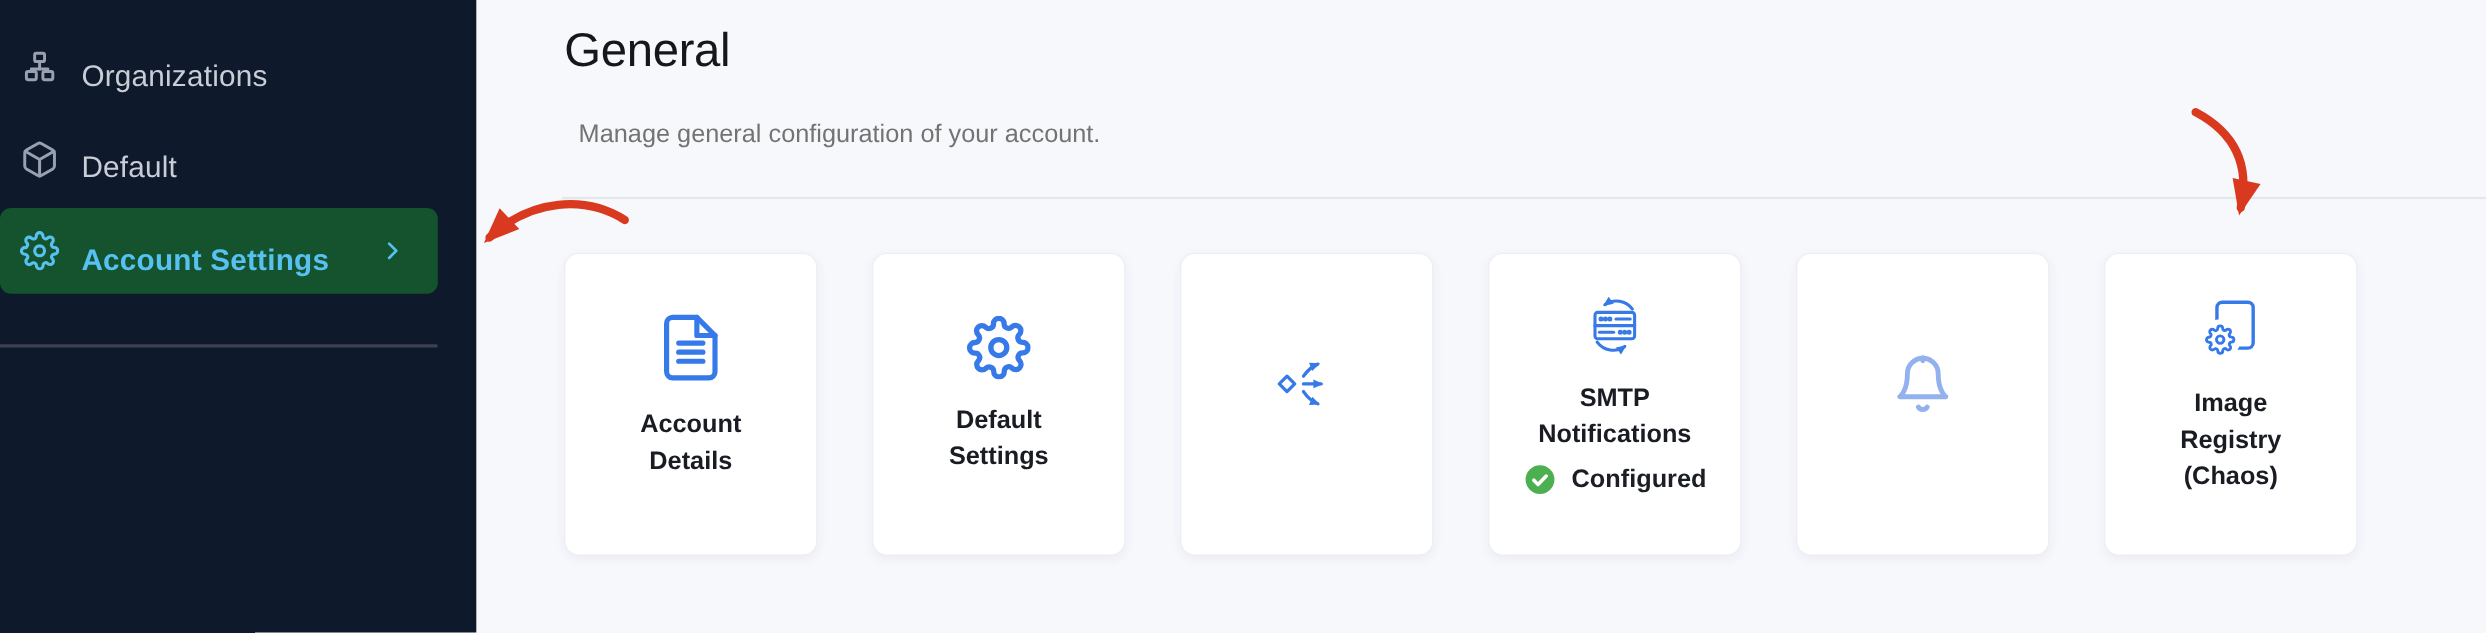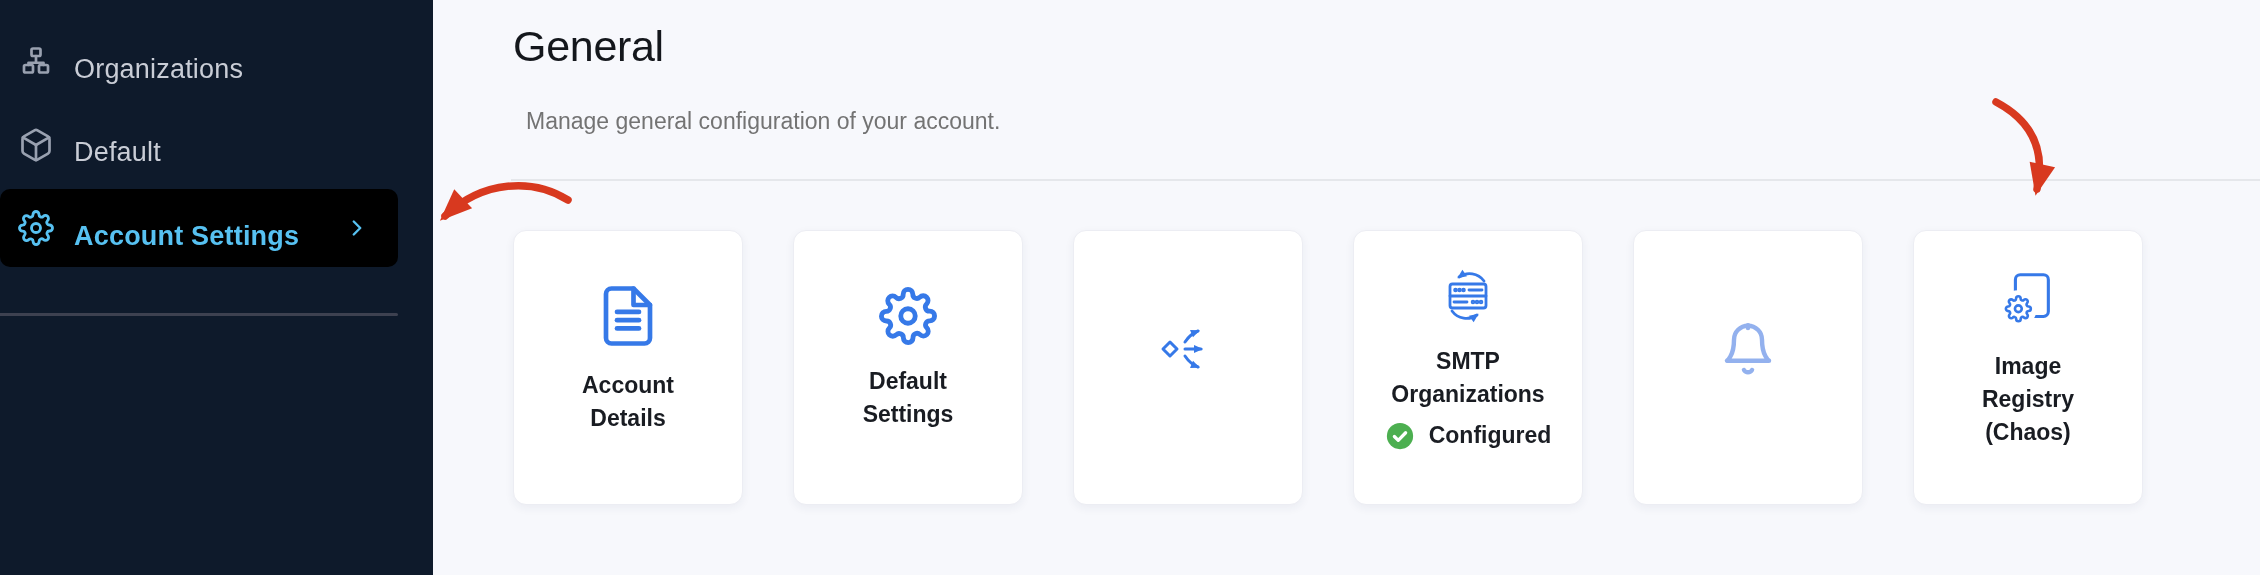--- a/index.html
+++ b/index.html
@@ -6,21 +6,21 @@
   body{width:2260px;height:575px;overflow:hidden;font-family:"Liberation Sans",sans-serif;background:#f7f8fc;}
   #screen{position:relative;width:2260px;height:575px;background:#f7f8fc;}
 
   
   .sidebar{position:absolute;left:0;top:0;width:433px;height:575px;background:#0e1a2b;}
   .nav{position:absolute;left:0;top:20px;right:0;}
   .nav-item{height:83px;display:flex;align-items:center;padding-left:18px;box-sizing:border-box;cursor:pointer;}
   .nav-item .nav-icon{width:36px;height:36px;flex:0 0 36px;margin-right:20px;display:flex;align-items:center;justify-content:center;}
   .nav-item .nav-icon svg{width:36px;height:36px;}
   .nav-label{font-size:27px;font-weight:500;color:#c9cdd6;letter-spacing:.2px;margin-top:16px;}
-  .nav-item.active{background:#000000;border-radius:10px;height:78px;margin-top:3px;margin-right:35px;}
+  .nav-item.active{background:#14532d;border-radius:10px;height:78px;margin-top:3px;margin-right:35px;}
   .nav-item.active .nav-label{color:#57c1f1;font-weight:700;}
   .chevron{margin-left:auto;margin-right:28px;display:flex;}
   .sidebar-divider{position:absolute;left:0;top:313px;width:398px;height:3px;background:#3d4150;border-radius:0 2px 2px 0;}
 
   
   .page-title{position:absolute;left:513px;top:22px;margin:0;font-size:43px;line-height:48px;font-weight:400;color:#14171c;letter-spacing:-.3px;}
   .page-subtitle{position:absolute;left:514px;top:94px;margin:12px;font-size:23px;line-height:30px;font-weight:400;color:#737373;}
   .rule{position:absolute;left:511px;right:0;top:179px;height:2px;background:#e5e7eb;}
 
   
@@ -152,21 +152,21 @@
             <circle cx="23.5" cy="23" r="0.9" fill="#3679e8"></circle>
             <circle cx="27.5" cy="23" r="0.9" fill="#3679e8"></circle>
             <line x1="33" y1="23" x2="46" y2="23"></line>
             <line x1="18" y1="35" x2="31" y2="35"></line>
             <circle cx="37" cy="35" r="0.9" fill="#3679e8"></circle>
             <circle cx="41" cy="35" r="0.9" fill="#3679e8"></circle>
             <circle cx="45" cy="35" r="0.9" fill="#3679e8"></circle>
           </svg>
         </div>
         <div class="card-label">SMTP
-Organizations</div>
+Notifications</div>
         <div class="badge">
           <svg viewBox="0 0 24 24">
             <circle cx="12" cy="12" r="10.5" fill="#4caf50"></circle>
             <polyline points="7.5 12.4 10.6 15.5 16.5 9.4" fill="none" stroke="#ffffff" stroke-width="2.6" stroke-linecap="round" stroke-linejoin="round"></polyline>
           </svg>
           <span class="badge-text">Configured</span>
         </div>
       </div>
 
       <div class="card">

